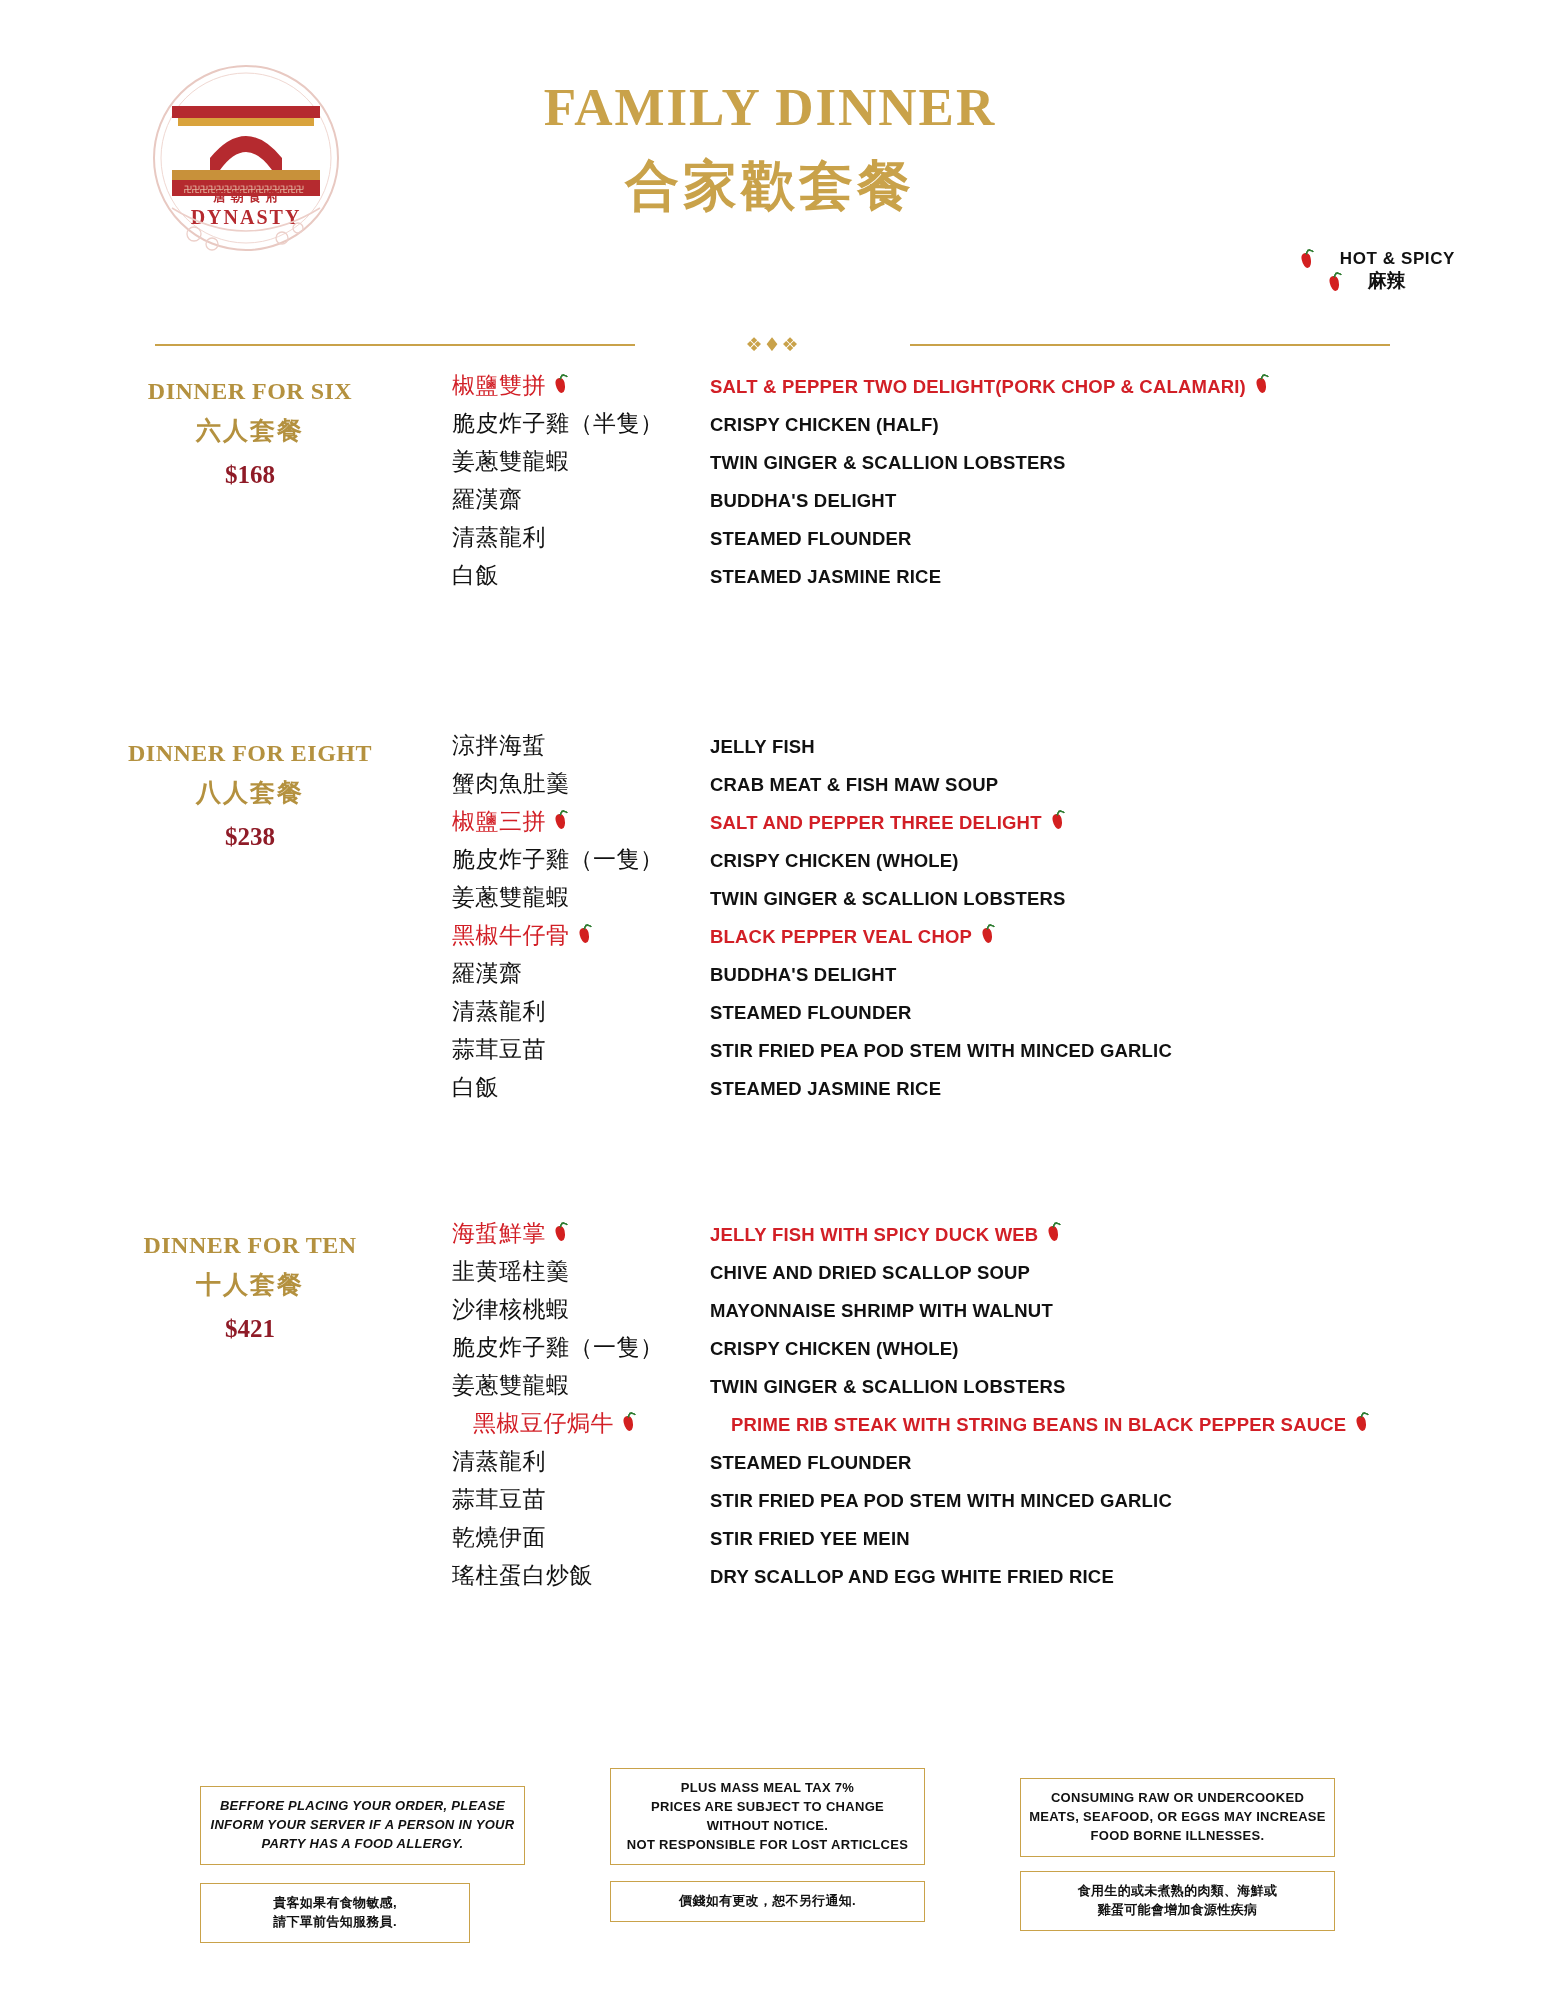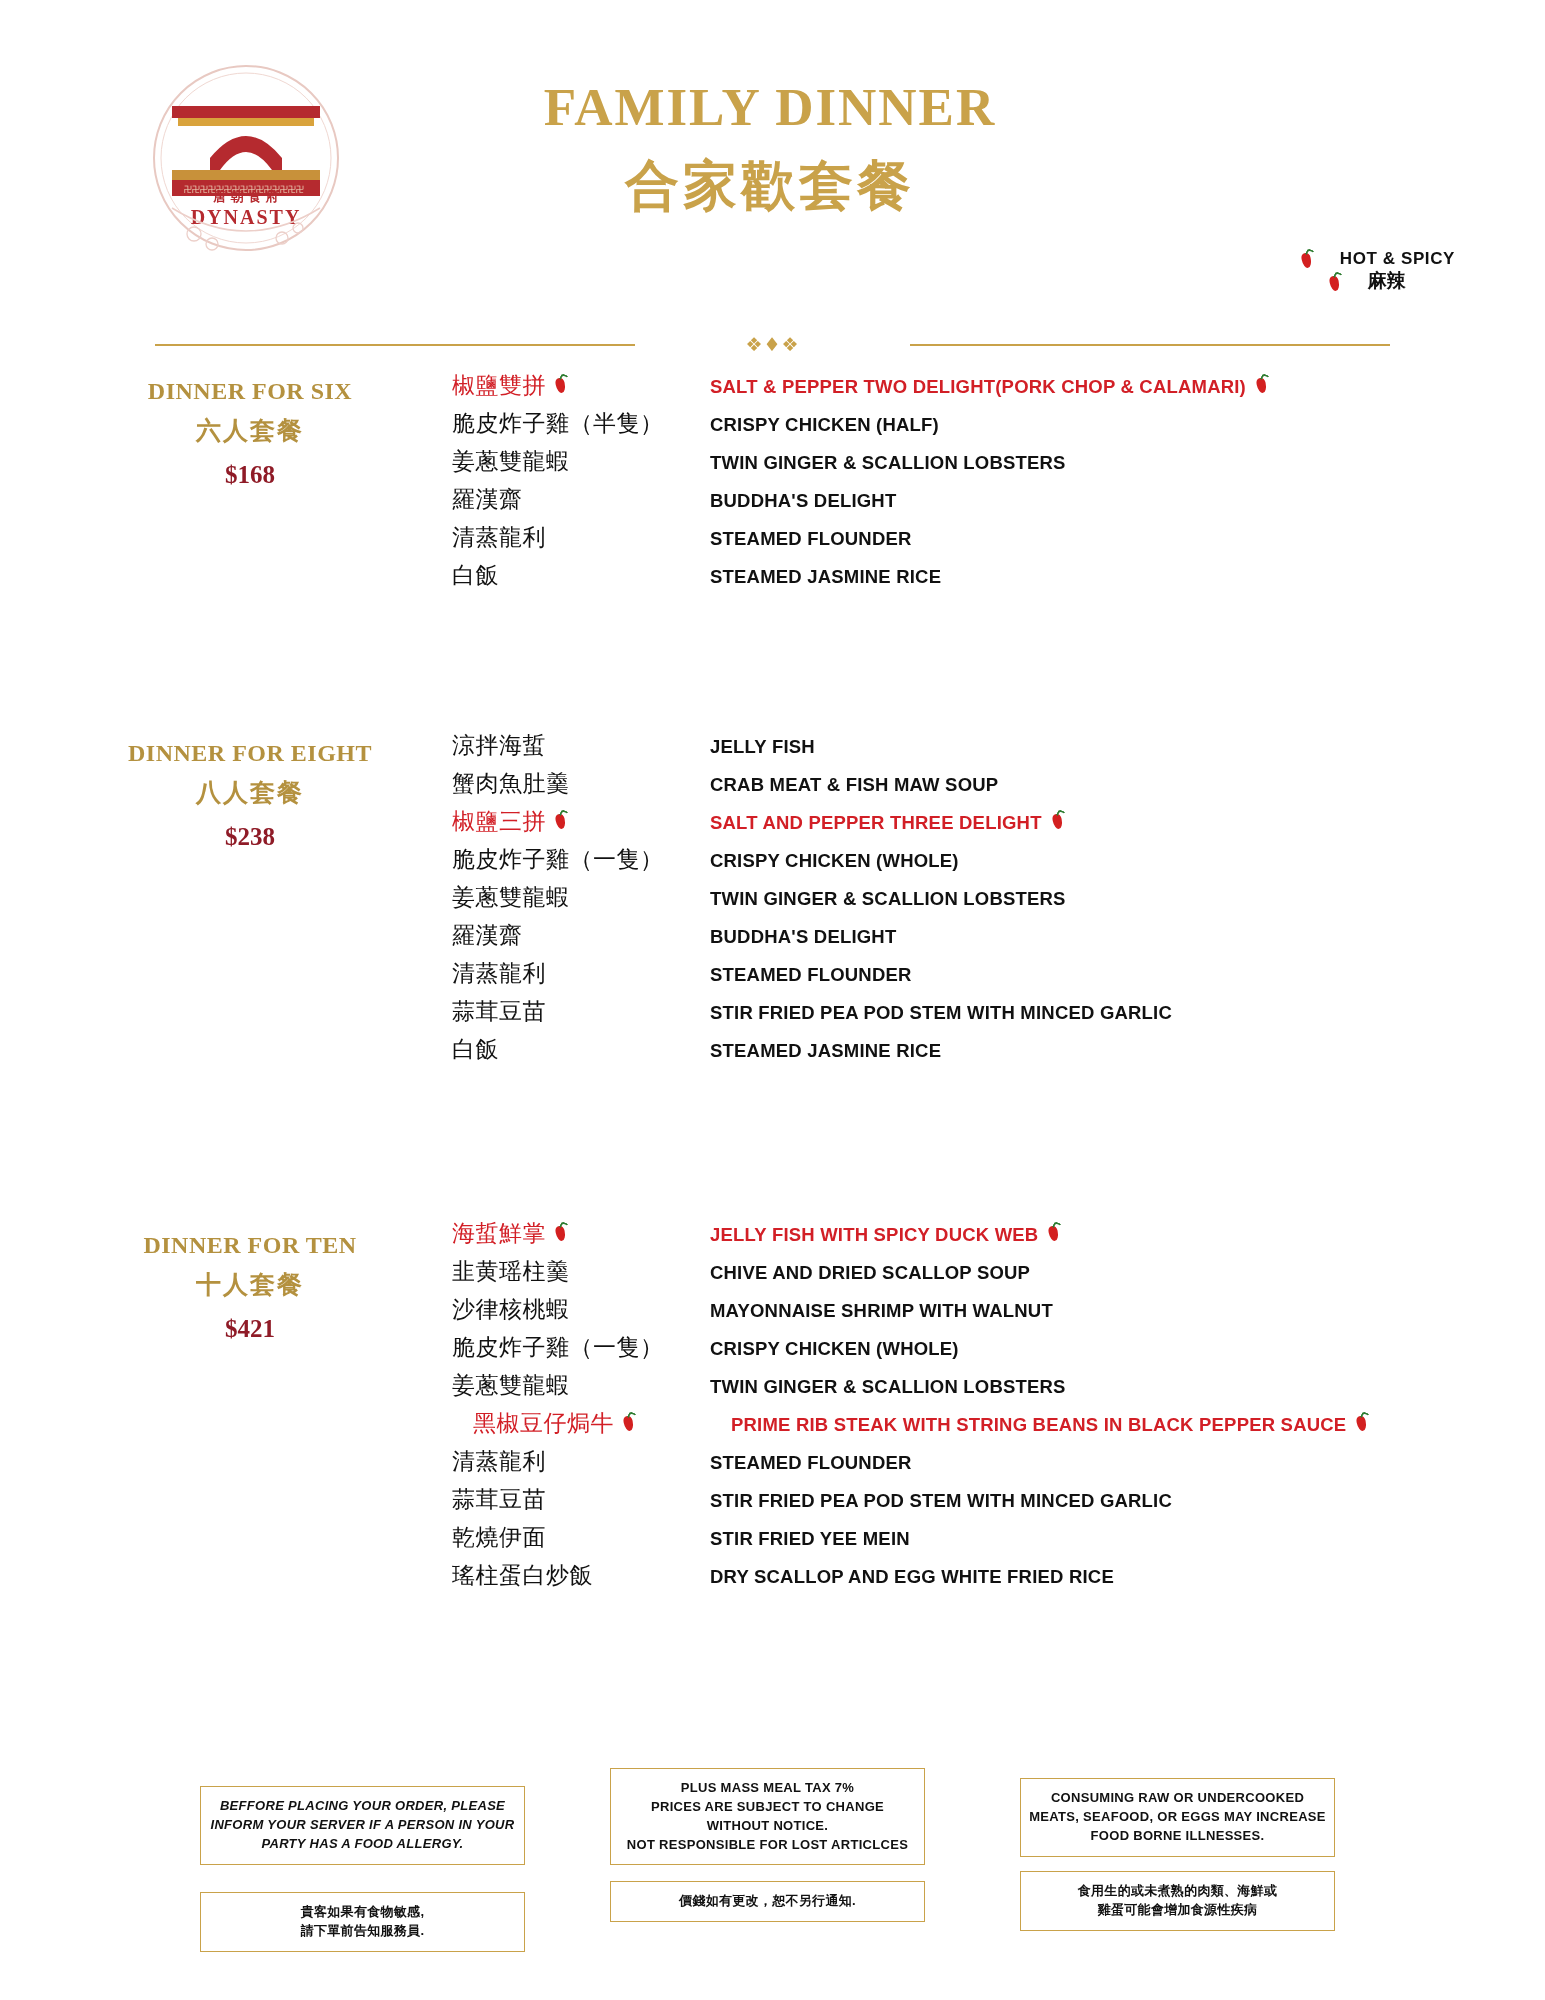--- a/index.html
+++ b/index.html
@@ -216,21 +216,21 @@
     text-align: center;
     font-size: 13px;
     font-weight: bold;
     color: #111;
     line-height: 1.45;
     letter-spacing: 0.3px;
     padding: 10px 8px;
     font-family: "Liberation Sans", sans-serif;
   }
   #note-allergy { left: 200px; top: 20px; width: 325px; font-style: italic; }
-  #note-allergy-zh { left: 200px; top: 126px; width: 325px; }
+  #note-allergy-zh { left: 200px; top: 117px; width: 270px; }
   #note-tax { left: 610px; top: 2px; width: 315px; }
   #note-tax-zh { left: 610px; top: 115px; width: 315px; }
   #note-raw { left: 1020px; top: 12px; width: 315px; }
   #note-raw-zh { left: 1020px; top: 105px; width: 315px; }
 </style>
 </head>
 <body>
 
 <div class="header">
 
@@ -379,20 +379,34 @@
             <span class="zh sm">（一隻）</span>
           </div>
           <span class="en">CRISPY CHICKEN (WHOLE)</span>
         </div>
         <div class="item">
           <div style="width: 258px; display: flex; align-items: baseline;">
             <span class="zh">姜蔥雙龍蝦</span>
           </div>
           <span class="en">TWIN GINGER &amp; SCALLION LOBSTERS</span>
         </div>
+        <div class="item spicy">
+          <div style="width: 258px; display: flex; align-items: baseline;">
+            <span class="zh">黑椒牛仔骨</span>
+            <span class="chili">
+              <span class="body"></span>
+              <span class="stem"></span>
+            </span>
+          </div>
+          <span class="en">BLACK PEPPER VEAL CHOP</span>
+          <span class="chili chili-en">
+            <span class="body"></span>
+            <span class="stem"></span>
+          </span>
+        </div>
         <div class="item">
           <div style="width: 258px; display: flex; align-items: baseline;">
             <span class="zh">羅漢齋</span>
           </div>
           <span class="en">BUDDHA'S DELIGHT</span>
         </div>
         <div class="item">
           <div style="width: 258px; display: flex; align-items: baseline;">
             <span class="zh">清蒸龍利</span>
           </div>

